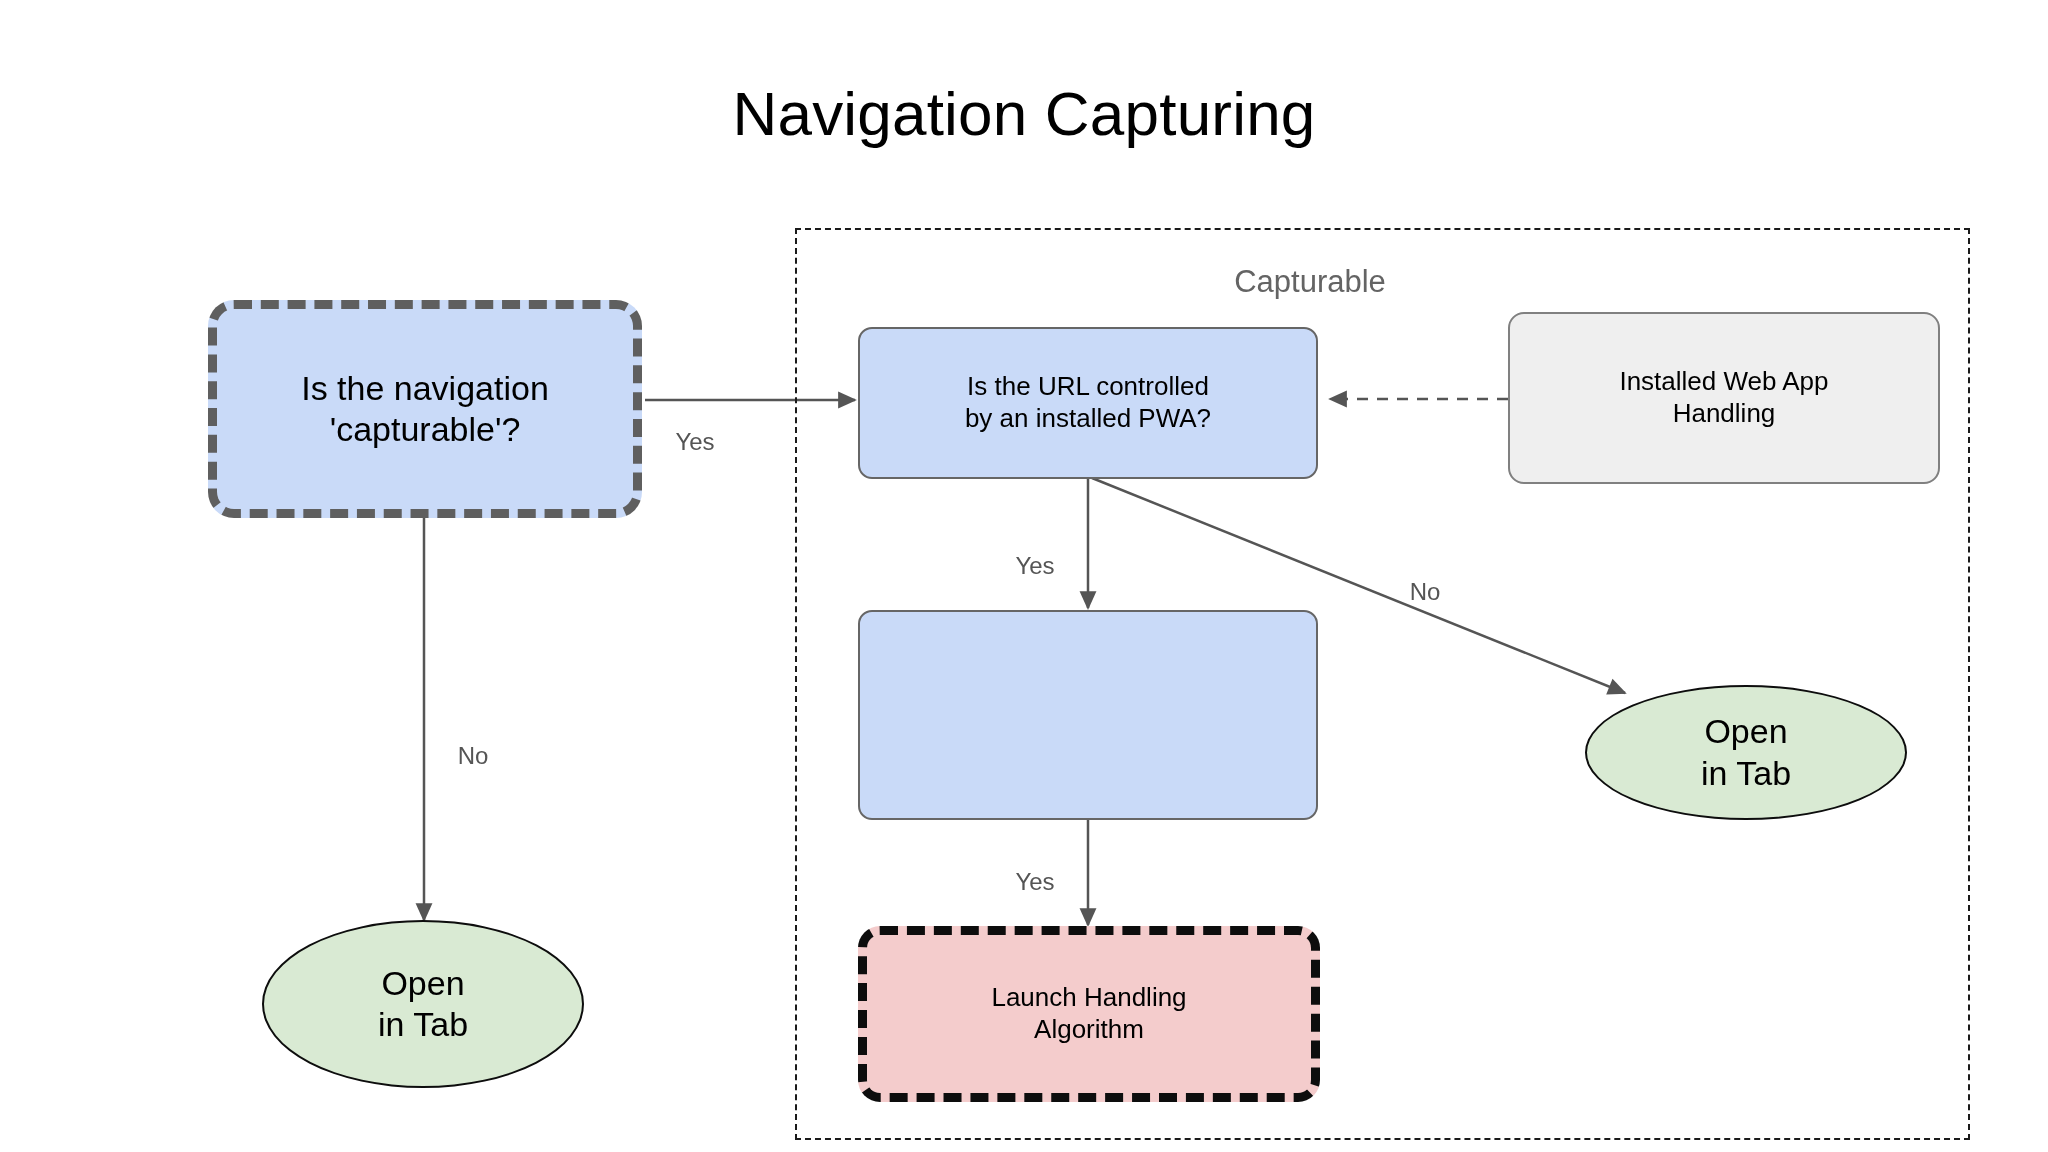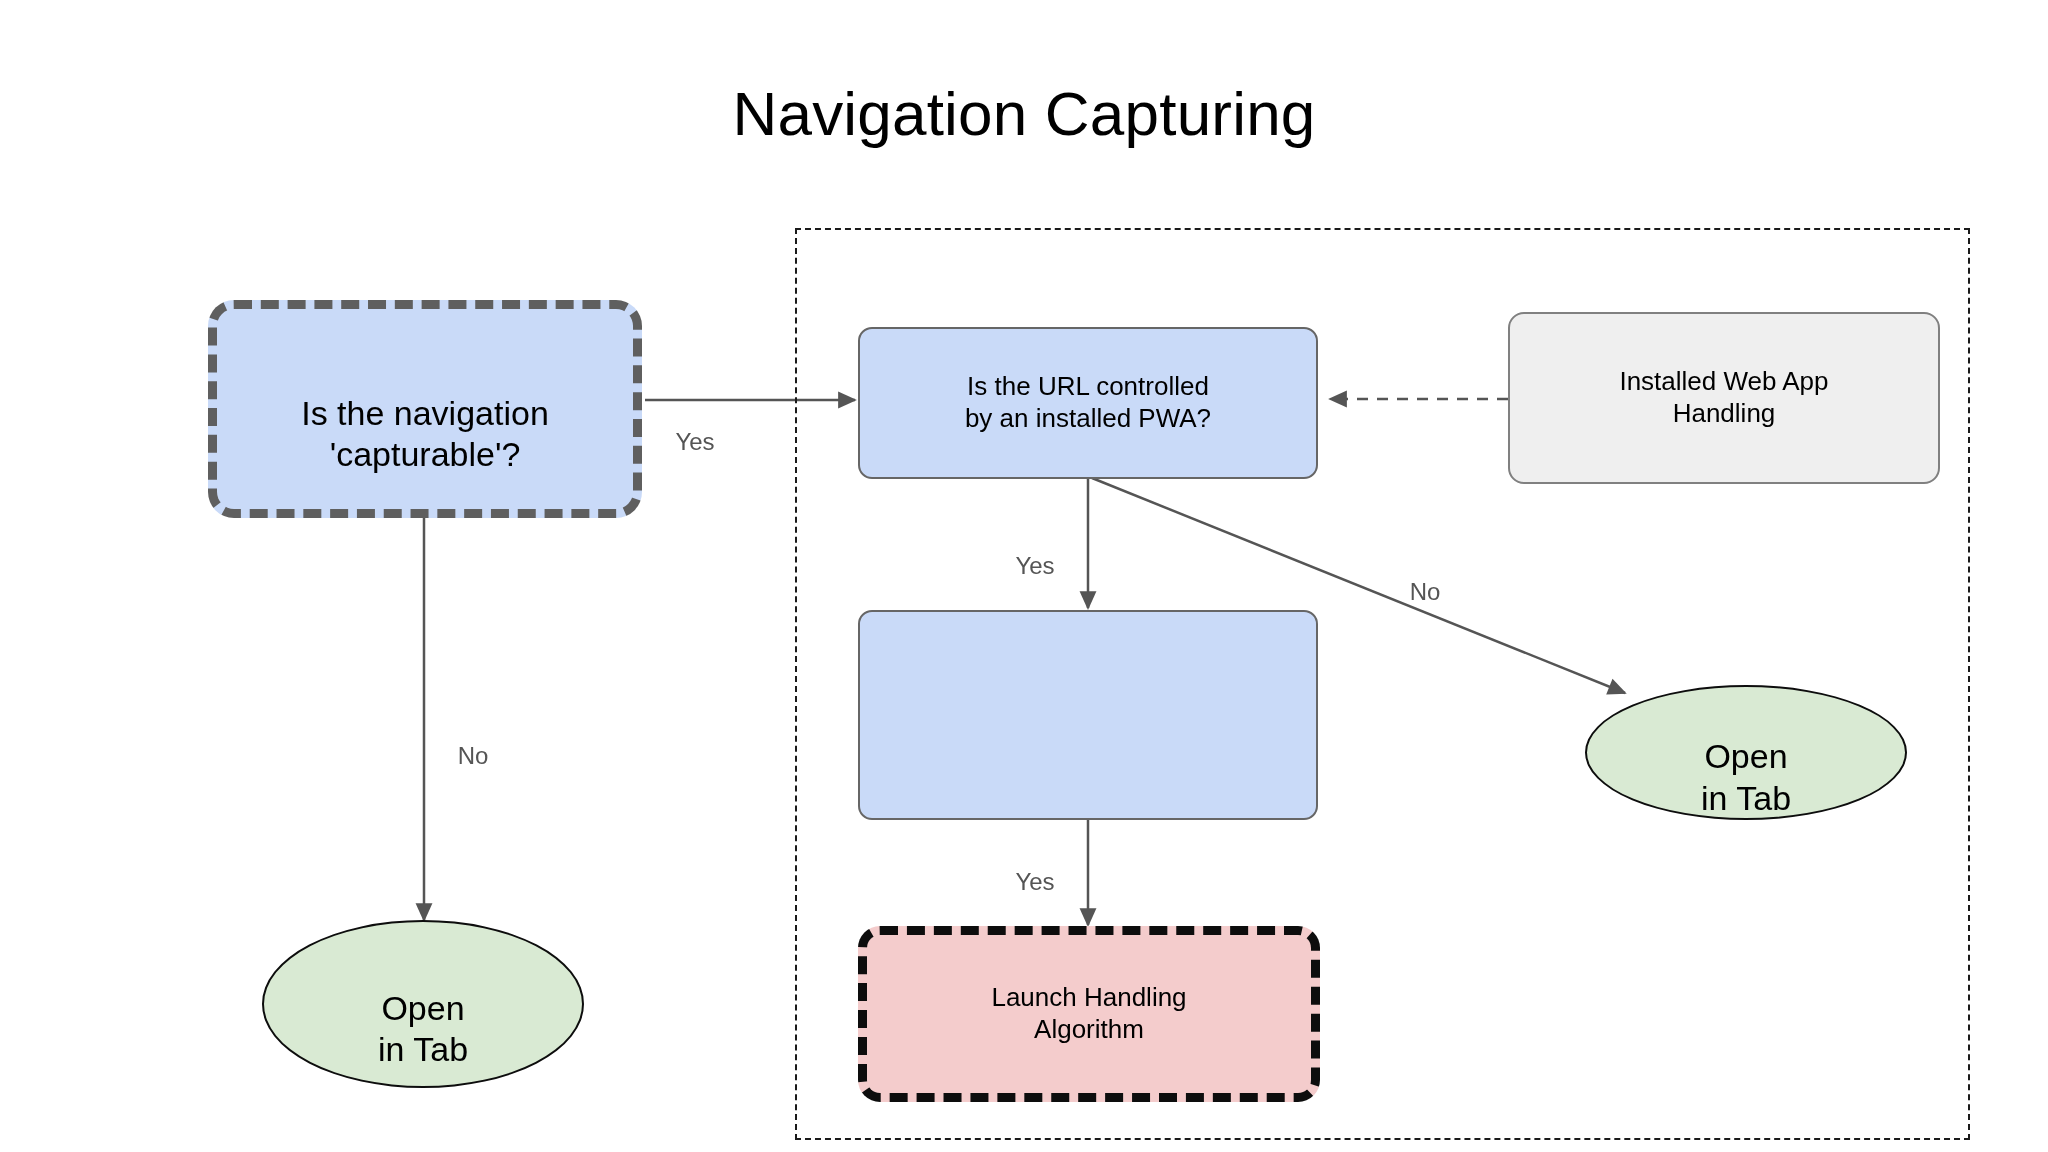--- a/index.html
+++ b/index.html
@@ -90,21 +90,21 @@
     border: 2.5px solid #0d0d0d;
     border-radius: 50%;
   }
   .group-frame {
     position: absolute;
     box-sizing: border-box;
     border: 2.5px dashed #1a1a1a;
     background: transparent;
   }
   .f32 { font-size: 26px; }
-  .f34 { font-size: 34px; margin-top: 25px; }
+  .f34 { font-size: 34px; }
 </style>
 </head>
 <body>
 
 <div id="canvas">
 
   <div class="title">Navigation Capturing</div>
 
   <svg id="diagram-svg" viewBox="0 0 2048 1152" xmlns="http://www.w3.org/2000/svg">
     <defs>
@@ -123,20 +123,21 @@
     <line x1="1088" y1="478" x2="1088" y2="608" stroke="#555555" stroke-width="2.5" marker-end="url(#arrow)"></line>
 
     <line x1="1092" y1="478" x2="1625" y2="693" stroke="#555555" stroke-width="2.5" marker-end="url(#arrow)"></line>
 
     <line x1="1088" y1="818" x2="1088" y2="925" stroke="#555555" stroke-width="2.5" marker-end="url(#arrow)"></line>
 
     <line x1="1508" y1="399" x2="1330" y2="399" stroke="#555555" stroke-width="2.5" stroke-dasharray="11 9" marker-end="url(#arrow)"></line>
   </svg>
 
   <div class="group-frame" style="left:795px; top:228px; width:1175px; height:912px;"></div>
+  <div class="group-title" style="left:1150px; top:264px; width:320px;">Capturable</div>
 
   <div class="box blue-dashed" style="left:208px; top:300px; width:434px; height:218px;"></div>
   <div class="node-label f34" style="left:208px; top:300px; width:434px; height:218px;">Is the navigation
 'capturable'?</div>
 
   <div class="box blue-solid" style="left:858px; top:327px; width:460px; height:152px;"></div>
   <div class="node-label f32" style="left:858px; top:327px; width:460px; height:152px;">Is the URL controlled
 by an installed PWA?</div>
 
   <div class="box gray-solid" style="left:1508px; top:312px; width:432px; height:172px;"></div>

